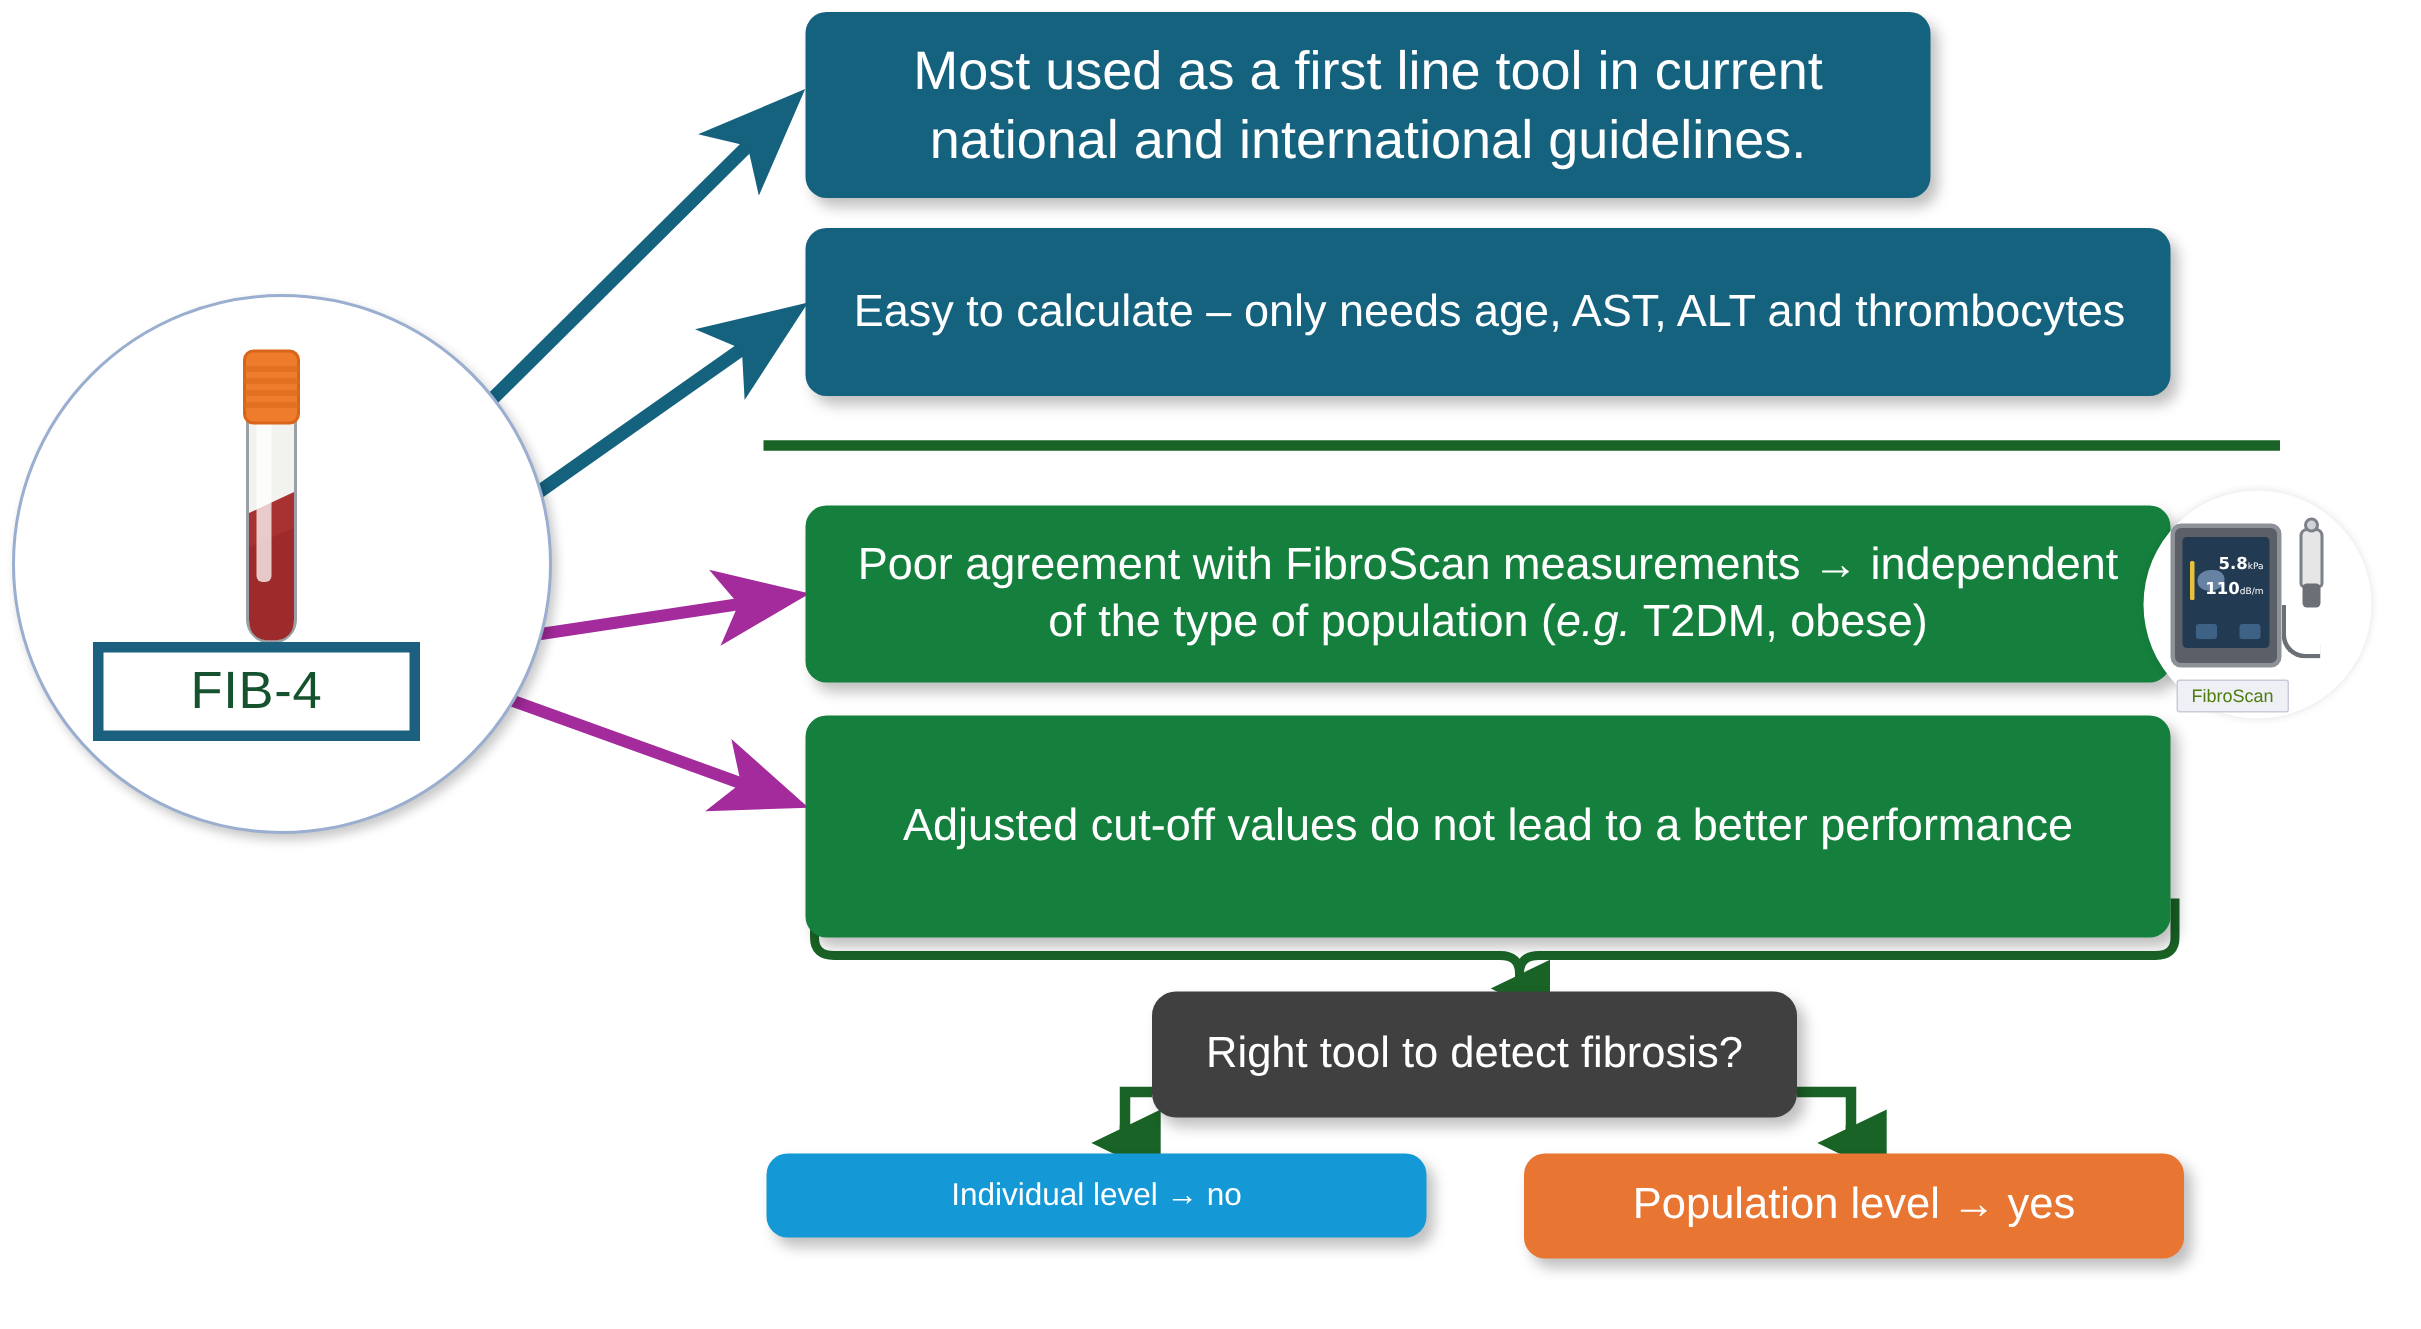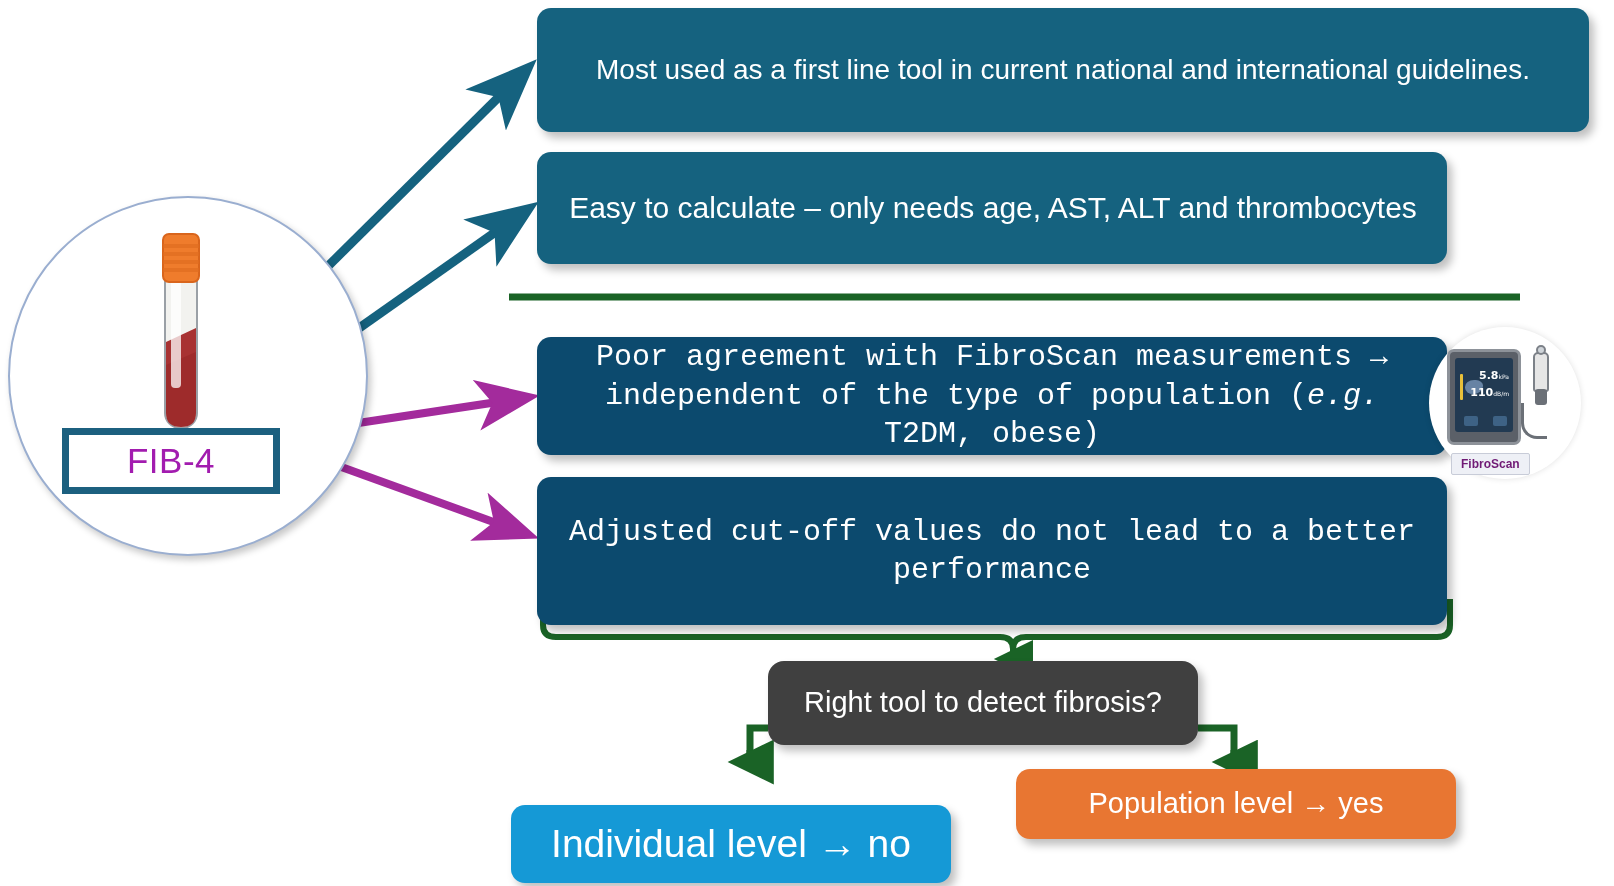--- a/index.html
+++ b/index.html
@@ -34,51 +34,51 @@
   .fib-label-box {
     position: absolute;
     left: 62px; top: 428px;
     width: 218px; height: 66px;
     background: #ffffff;
     border: 7px solid #1C607F;
     display: flex; align-items: center; justify-content: center;
   }
   .fib-label-box span {
     font-size: 35px;
-    color: #a21caf;
+    color: #14532d;
     letter-spacing: 0.5px;
   }
 
   
   .box {
     position: absolute;
     border-radius: 14px;
     color: #ffffff;
     display: flex;
     align-items: center;
     justify-content: center;
     text-align: center;
     box-shadow: 5px 6px 9px rgba(0,0,0,0.25);
     padding: 6px 22px;
     line-height: 1.28;
   }
   .box .txt { display: block; width: 100%; }
 
   .box-teal   { background: #15627F; }
-  .box-purple { background: #0c4a6e; font-family: Liberation Mono, monospace; }
+  .box-purple { background: #15803d; }
   .box-green  { background: #404040; border-radius: 16px; }
   .box-blue   { background: #1599D6; }
   .box-orange { background: #E87632; }
 
-  #box-guidelines { left: 537px;  top: 8px;   width: 1052px; height: 124px; font-size: 28px; }
+  #box-guidelines { left: 537px;  top: 8px;   width: 750px; height: 124px; font-size: 36px; }
   #box-easy       { left: 537px;  top: 152px; width: 910px; height: 112px; font-size: 30px; padding-left: 24px; }
   #box-poor       { left: 537px;  top: 337px; width: 910px; height: 118px; font-size: 30px; }
   #box-adjusted   { left: 537px;  top: 477px; width: 910px; height: 148px; font-size: 30px; }
   #box-righttool  { left: 768px;  top: 661px; width: 430px; height: 84px;  font-size: 29px; }
-  #box-individual { left: 511px;  top: 769px; width: 440px; height: 78px;  font-size: 39px; margin-top: 36px; }
+  #box-individual { left: 511px;  top: 769px; width: 440px; height: 56px;  font-size: 21px; }
   #box-population { left: 1016px; top: 769px; width: 440px; height: 70px;  font-size: 29px; }
 
   .ital { font-style: italic; }
 
   
   .fibroscan-bubble {
     position: absolute;
     left: 1429px; top: 327px;
     width: 152px; height: 152px;
     border-radius: 50%;
@@ -148,25 +148,24 @@
     width: 26px; height: 36px;
     border-bottom: 3px solid #6b7077;
     border-left: 3px solid #6b7077;
     border-radius: 0 0 0 16px;
   }
   .fs-caption {
     position: absolute; left: 22px; bottom: 4px;
     padding: 3px 9px;
     background: #eef0f6;
     border: 1px solid #c8ccd8;
-    color: #701a75;
+    color: #4d7c0f;
     font-size: 12px;
     border-radius: 2px;
     white-space: nowrap;
-    font-weight: bold;
   }
 
   svg.overlay {
     position: absolute; left: 0; top: 0;
     width: 1614px; height: 886px;
     pointer-events: none;
   }
 </style>
 </head>
 <body>

